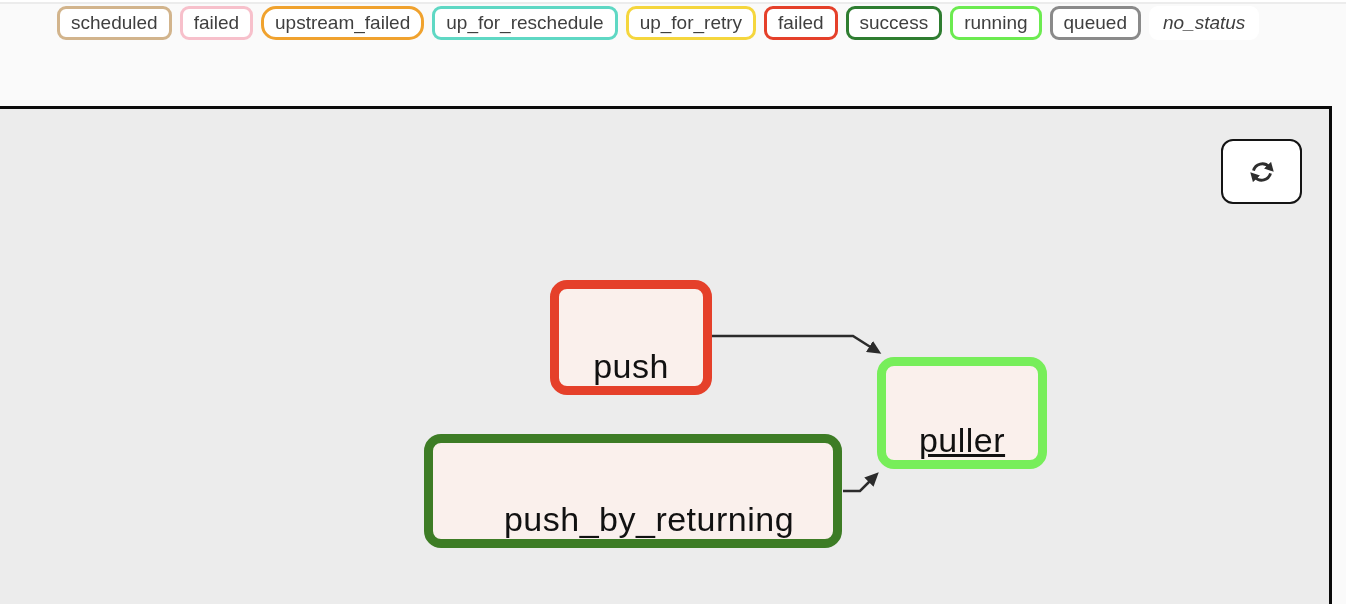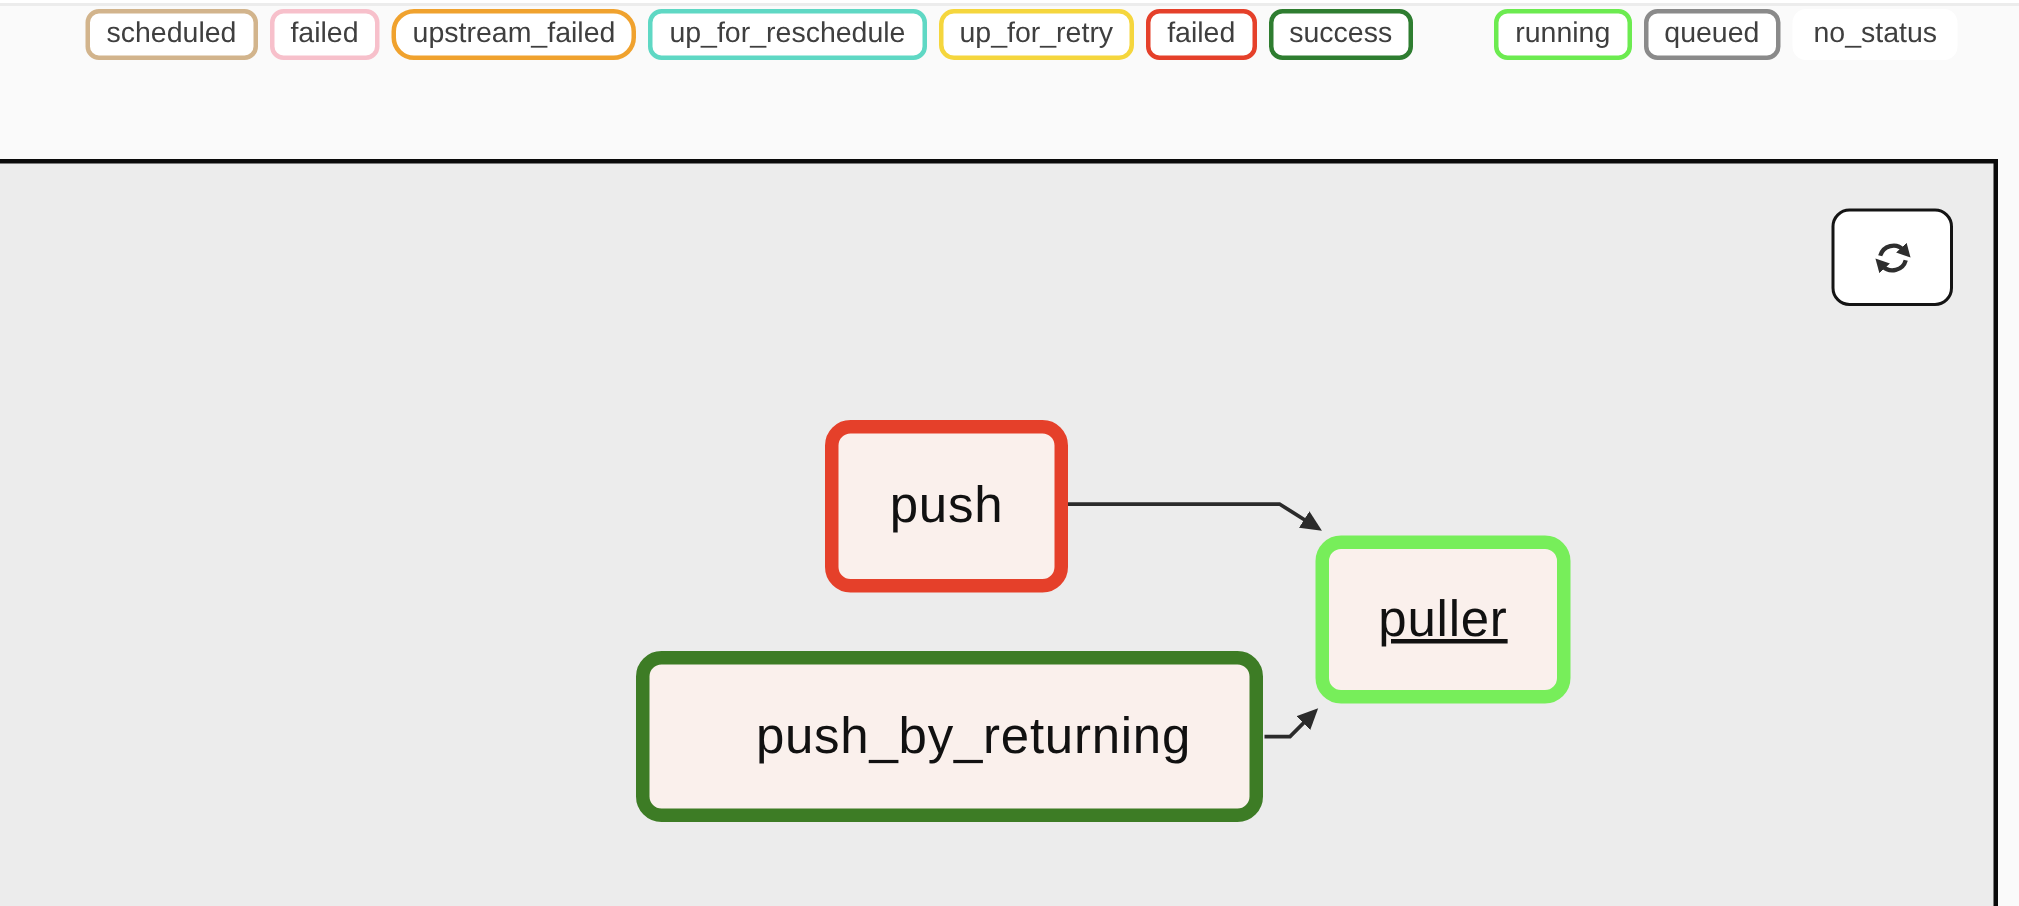--- a/index.html
+++ b/index.html
@@ -40,21 +40,21 @@
     border-top:3px solid var(--panel-border,#0a0a0a);
     border-right:3px solid var(--panel-border,#0a0a0a);
   }
   .edges-svg { position:absolute; top:0; left:0; width:100%; height:100%; }
 
   .node {
     position:absolute;
     background:var(--node-fill,#faf0ec);
     border:9px solid #888;
     border-radius:17px;
-    display:flex; align-items:center; justify-content:center;
+    display:flex; align-items:flex-end; justify-content:center;
     font-size:34px; color:var(--node-text,#111);
     letter-spacing:.5px;
     cursor:pointer;
   }
   .node-push              { left:550px; top:171px; width:162px; height:115px; }
   .node-puller            { left:877px; top:248px; width:170px; height:112px;text-decoration:underline; }
   .node-push-by-returning { left:424px; top:325px; width:418px; height:114px; }
 
   .refresh-btn {
     position:absolute; left:1221px; top:30px; width:81px; height:65px;
@@ -69,23 +69,23 @@
 <div class="top-edge"></div>
 
 <div class="legend-bar">
   <span class="badge" style="border-color: rgb(210, 180, 140);">scheduled</span>
   <span class="badge" style="border-color: rgb(247, 192, 203);">failed</span>
   <span class="badge" style="border-color: rgb(240, 162, 46); border-radius: 15px;">upstream_failed</span>
   <span class="badge" style="border-color: rgb(95, 216, 196);">up_for_reschedule</span>
   <span class="badge" style="border-color: rgb(245, 214, 61); border-radius: 10px;">up_for_retry</span>
   <span class="badge" style="border-color: rgb(229, 64, 42);">failed</span>
   <span class="badge" style="border-color: rgb(46, 125, 48);">success</span>
-  <span class="badge" style="border-color: rgb(108, 235, 80); margin-left: 46px;">running</span>
+  <span class="badge" style="border-color: rgb(108, 235, 80);">running</span>
   <span class="badge" style="border-color: rgb(138, 138, 138);">queued</span>
-  <span class="badge" style="border-color: rgb(255, 255, 255);">no_status</span>
+  <span class="badge" style="border-color: rgb(255, 255, 255); font-style: italic;">no_status</span>
 </div>
 
 <div class="graph-panel">
 
   <svg class="edges-svg" viewBox="0 0 1329 495">
     <defs>
       <marker id="arrow" markerUnits="userSpaceOnUse" markerWidth="15" markerHeight="13" refX="3" refY="6.5" orient="auto">
         <path d="M0,0 L14,6.5 L0,13 z" fill="#2b2b2b"></path>
       </marker>
     </defs>

